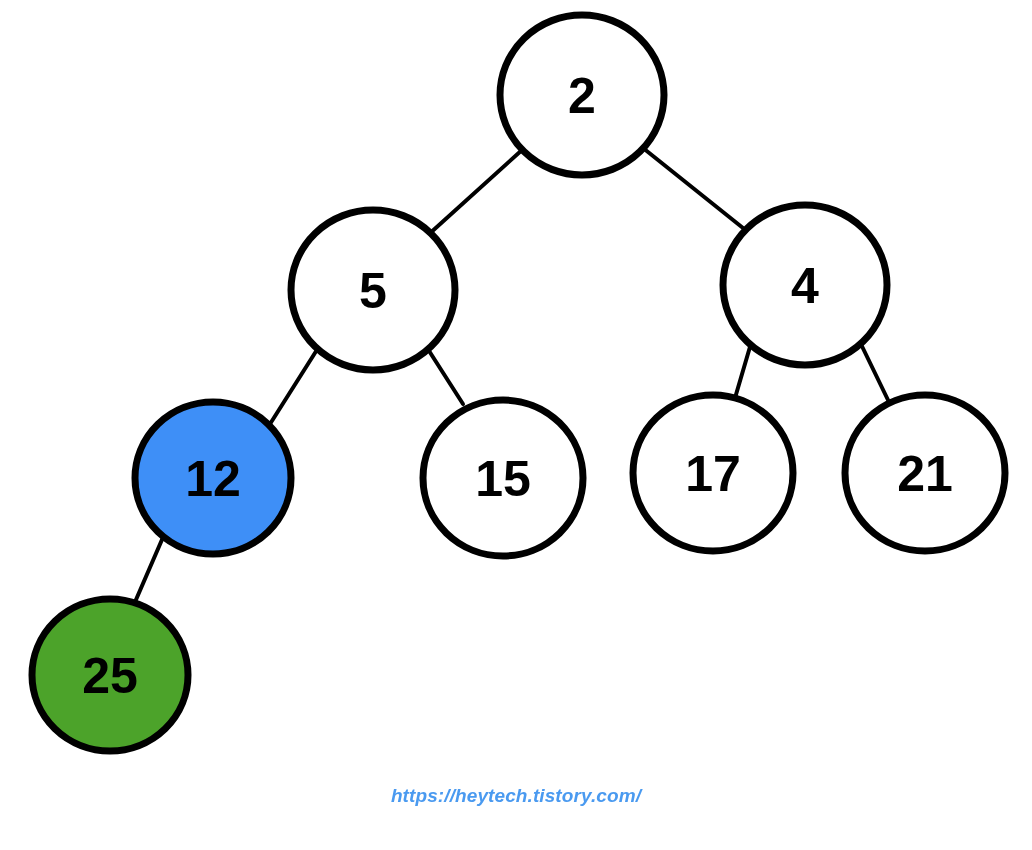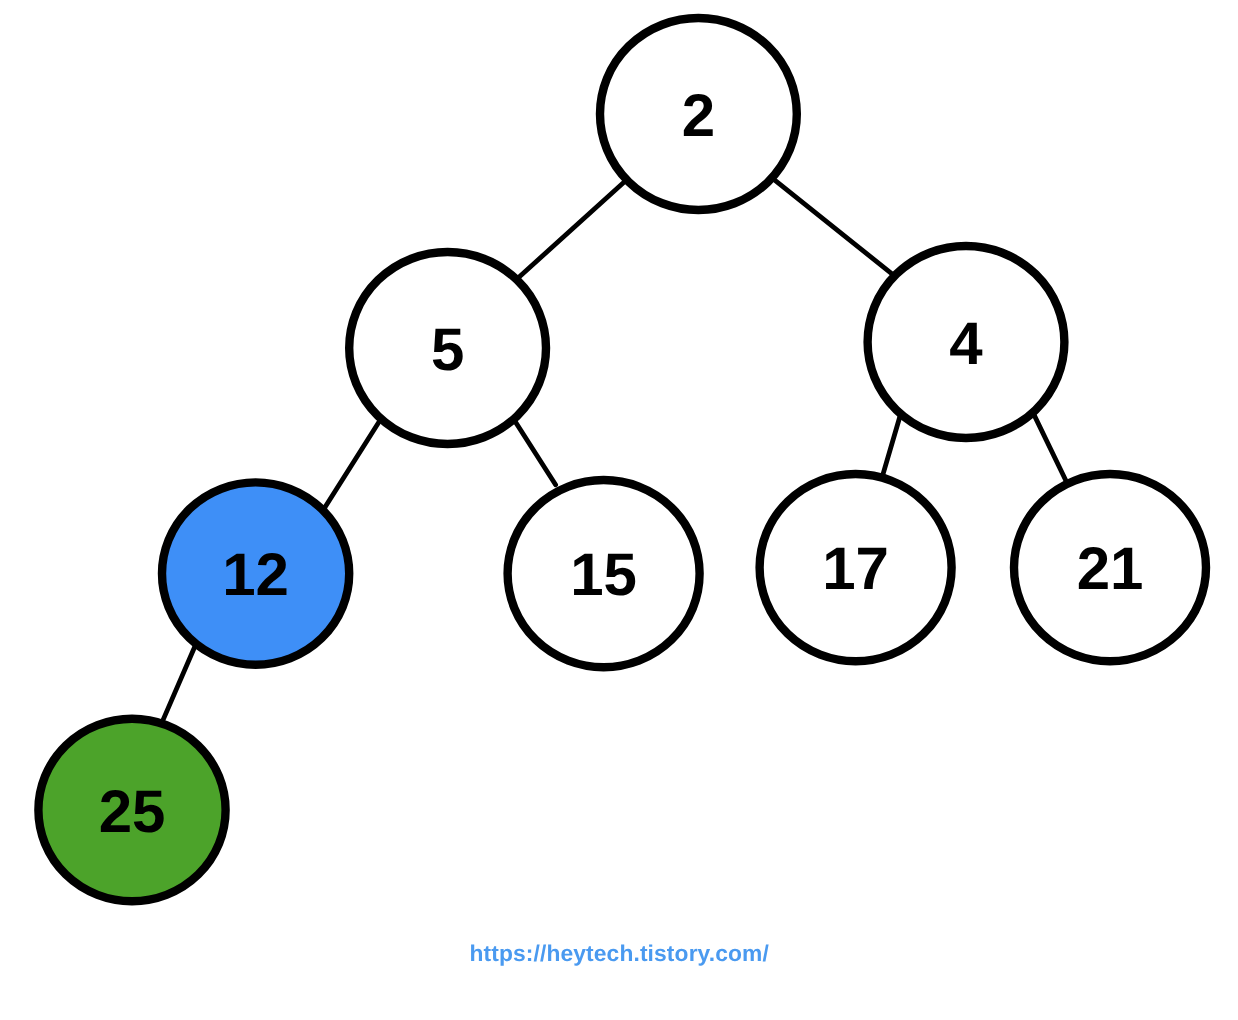--- a/index.html
+++ b/index.html
@@ -39,20 +39,21 @@
   .footer-url {
     position: absolute;
     left: 0;
     width: 1032px;
     text-align: center;
     font-family: "Liberation Sans", sans-serif;
     font-weight: 700;
     font-size: 19px;
     letter-spacing: 0.1px;
     white-space: nowrap;
+    font-style: italic;
   }
 </style>
 </head>
 <body>
 
 <div id="diagram-root">
 
   <svg id="tree-svg" viewBox="0 0 1032 850" xmlns="http://www.w3.org/2000/svg">
 
     <g id="edge-layer">

